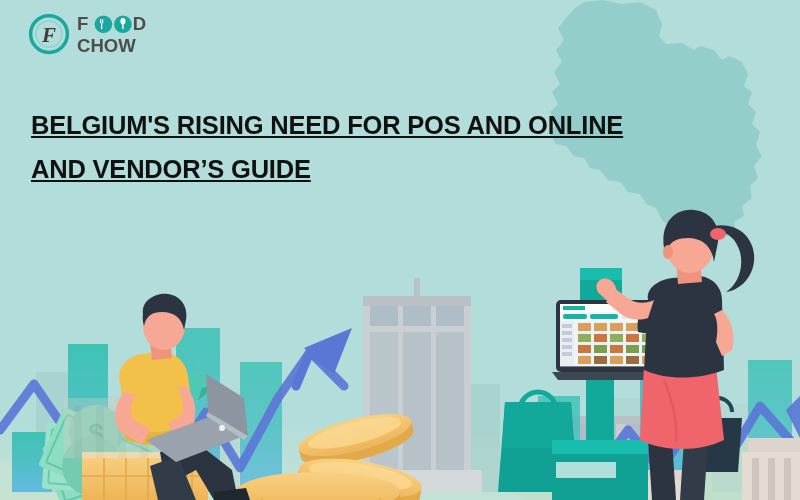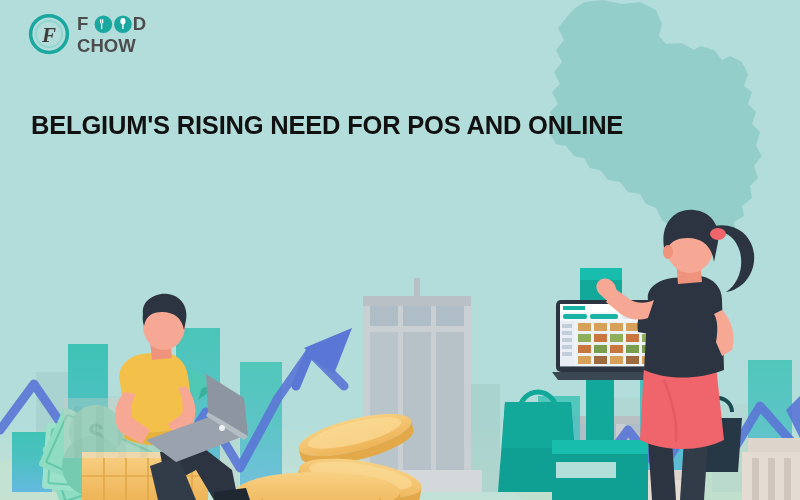--- a/index.html
+++ b/index.html
@@ -37,20 +37,21 @@
     left: 31px;
     top: 86px;
     width: 690px;
     color: #111111;
     font-size: 25.5px;
     font-weight: bold;
     line-height: 44px;
     letter-spacing: -0.2px;
     text-transform: uppercase;
     font-family: "Liberation Sans", sans-serif;
+    text-decoration: underline;
   }
   #headline .hl-line { display: block; white-space: nowrap; }
 </style>
 </head>
 <body>
 
 <div id="banner">
 
   <svg class="layer" viewBox="0 0 800 500" preserveAspectRatio="none">
     <g opacity="0.85">
@@ -462,15 +463,16 @@
         <ellipse cx="47" cy="9" rx="2.6" ry="3.4" fill="#ffffff"></ellipse>
         <line x1="47" y1="11.5" x2="47" y2="17" stroke="#ffffff" stroke-width="1.4"></line>
       </g>
       <text x="57" y="18" font-family="'Liberation Sans', sans-serif" font-weight="bold" font-size="19" fill="#4d4d4d">D</text>
       <text x="0" y="40" font-family="'Liberation Sans', sans-serif" font-weight="bold" font-size="19" fill="#4d4d4d">CHOW</text>
     </svg>
   </div>
 
   <h1 id="headline">
     <span class="hl-line">BELGIUM'S RISING NEED FOR POS AND ONLINE</span>
+    <span class="hl-line">AND VENDOR’S GUIDE</span>
   </h1>
 
 </div>
 
 </body></html>

